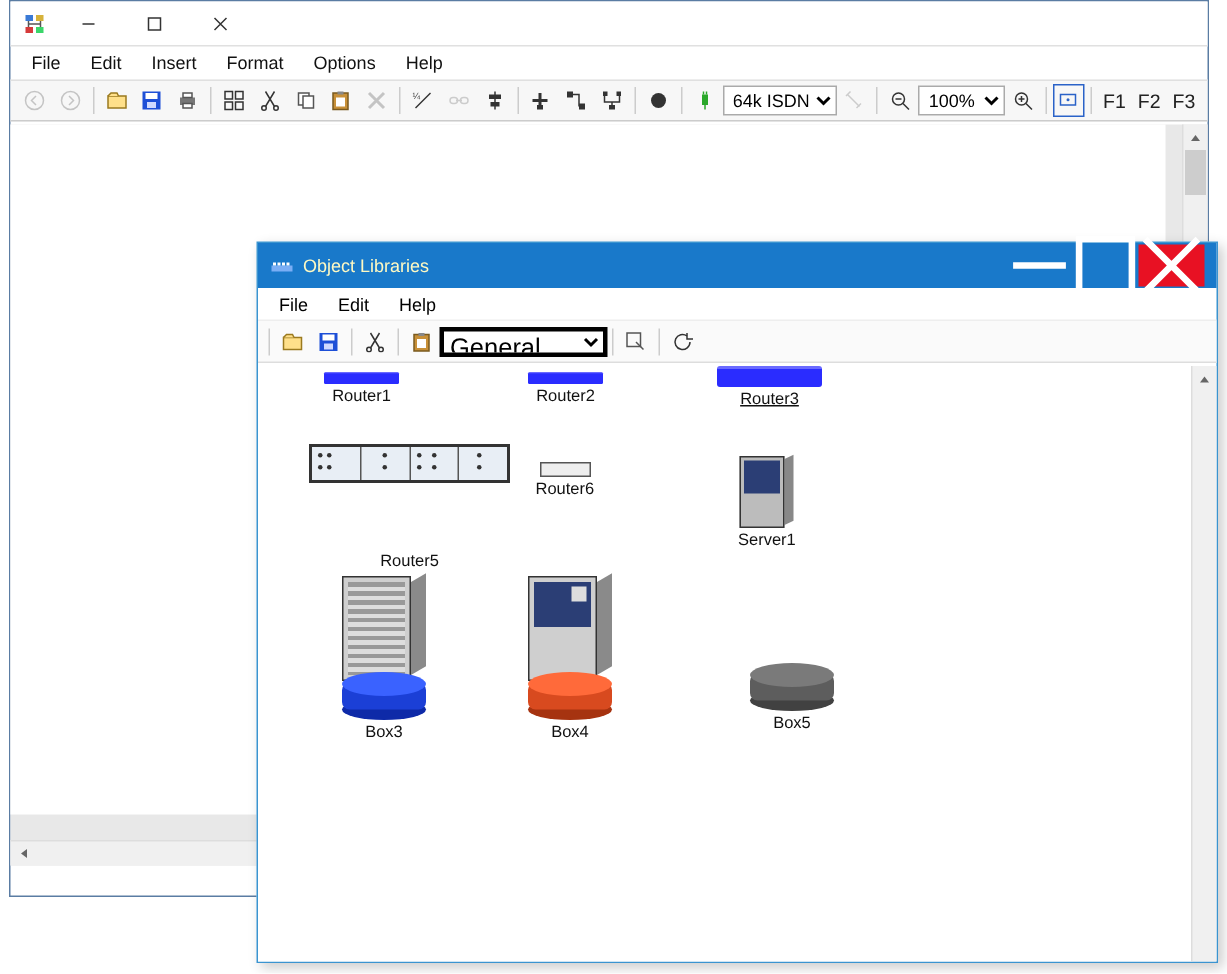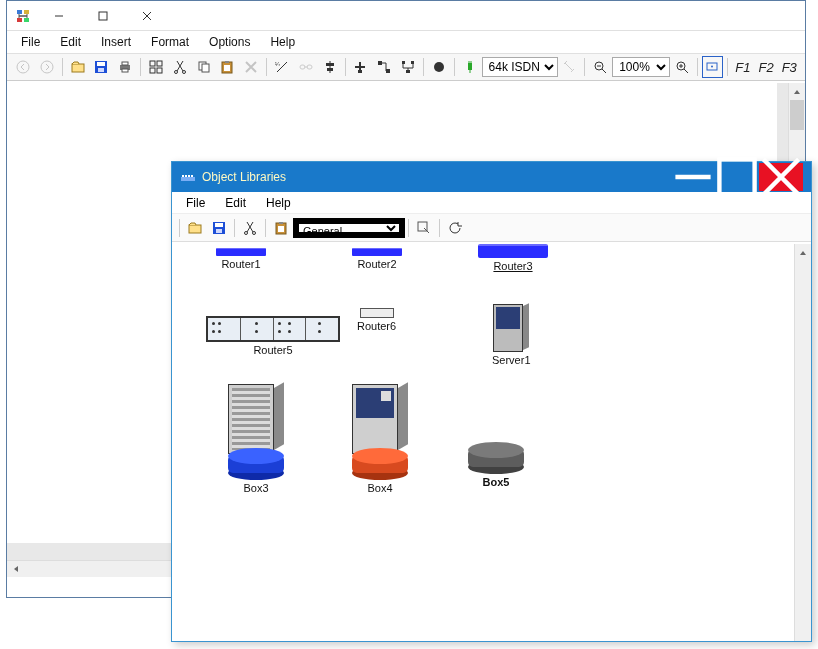--- a/index.html
+++ b/index.html
@@ -15,21 +15,21 @@
   .titlebar .ctrls svg { width: 10px; height: 10px; }
 
   .menubar { height: 22px; display: flex; align-items: center; padding: 0 4px; gap: 0; }
   .menubar span { padding: 3px 10px; color: #111; }
 
   .toolbar { height: 28px; display: flex; align-items: center; padding: 0 4px; border-top: 1px solid #e0e0e0; border-bottom: 1px solid #ccc; background: #f7f7f7; }
   .tbtn { width: 22px; height: 22px; display: flex; align-items: center; justify-content: center; margin: 0 1px; }
   .tbtn svg { width: 14px; height: 14px; }
   .tsep { width: 1px; height: 18px; background: #ccc; margin: 0 3px; }
   .tsel { height: 20px; border: 1px solid #aaa; background: #fff; font-size: 12px; padding: 0 2px; }
-  .ftxt { font-size: 13px; padding: 0 4px; color: #222; font-style: italic; }
+  .ftxt { font-size: 13px; padding: 0 4px; color: #222; }
   .disabled { opacity: 0.45; }
 
   .canvas-area { position: absolute; top: 82px; left: 0; right: 0; bottom: 20px; background: #e8e8e8; }
   .canvas { position: absolute; top: 0; left: 0; width: 770px; height: 460px; background: #fff; }
   .scroll-v { position: absolute; top: 0; right: 0; width: 17px; bottom: 0; background: #f0f0f0; border-left: 1px solid #ddd; }
   .scroll-v .arrowup { position:absolute; top:0; width:100%; height:17px; display:flex;align-items:center;justify-content:center;}
   .scroll-v .thumb { position: absolute; top: 17px; left: 1px; right: 1px; height: 30px; background: #cdcdcd; }
   .scroll-h { position: absolute; left: 0; right: 0; bottom: 0; height: 17px; background: #f0f0f0; border-top: 1px solid #ddd; }
   .scroll-h .arrowl { position:absolute; left:0; width:17px; height:100%; display:flex;align-items:center;justify-content:center;}
 
@@ -77,21 +77,21 @@
   .cyl .bot { position:absolute; left:0; top:18px; width:56px; height:14px; border-radius:50%; }
   .cyl.blue .body{background:#1b3fd6;} .cyl.blue .top{background:#3a62ff;} .cyl.blue .bot{background:#0e2aa8;}
   .cyl.orange .body{background:#d84a1f;} .cyl.orange .top{background:#ff6a3a;} .cyl.orange .bot{background:#a63310;}
   .cyl.grey .body{background:#5d5d5d;} .cyl.grey .top{background:#7a7a7a;} .cyl.grey .bot{background:#414141;}
   .cyl.red .body{background:#d8281f;} .cyl.red .top{background:#ff4a3a;} .cyl.red .bot{background:#a01810;}
   .cyl .cross{position:absolute;left:16px;top:0;width:24px;height:16px;}
   .cyl .cross:before,.cyl .cross:after{content:"";position:absolute;background:#2a5ad8;}
   .cyl .cross:before{left:9px;top:0;width:6px;height:16px;}
   .cyl .cross:after{left:0;top:5px;width:24px;height:6px;}
 
-  select.libsel { border:6px solid #000000; height:20px; font-size:11px; background:#fff; width:112px;}
+  select.libsel { border:3px solid #000000; height:20px; font-size:17px; background:#fff; width:112px;}
 
 </style>
 </head>
 <body>
 
 <div class="main-window">
   <div class="titlebar">
     <span class="icon">
       <svg viewBox="0 0 16 16">
           <rect x="2" y="2" width="5" height="4" fill="#3a7ad6"></rect>
@@ -402,21 +402,21 @@
     </div>
     <div class="lib-item" style="left:180px; top:4px;">
       <div class="router-flat"></div>
       <span class="label">Router2</span>
     </div>
     <div class="lib-item" style="left:306px; top:0;text-decoration:underline;">
       <div class="router-big"></div>
       <span class="label">Router3</span>
     </div>
 
-    <div class="lib-item" style="left:34px; top:72px;">
+    <div class="lib-item" style="left:34px; top:52px;gap:44px;">
       <div class="server-rack">
         <div class="panel">
             <div class="dot" style="left:4px;top:4px"></div>
             <div class="dot" style="left:10px;top:4px"></div>
             <div class="dot" style="left:4px;top:12px"></div>
             <div class="dot" style="left:10px;top:12px"></div>
           </div>
         <div class="panel">
             <div class="dot" style="left:14px;top:4px"></div>
             <div class="dot" style="left:14px;top:12px"></div>
@@ -472,21 +472,21 @@
           </div>
         </div>
       <div class="cyl orange" style="margin-top:-6px">
           <div class="bot"></div>
           <div class="body"></div>
           <div class="top"></div>
         </div>
       <span class="label">Box4</span>
     </div>
 
-    <div class="lib-item" style="left:296px; top:198px;font-weight:bold;">
+    <div class="lib-item" style="left:328px; top:198px;">
       <div class="cyl grey">
           <div class="bot"></div>
           <div class="body"></div>
           <div class="top"></div>
         </div>
       <span class="label">Box5</span>
     </div>
 
   </div>
   <div class="child-scroll">

